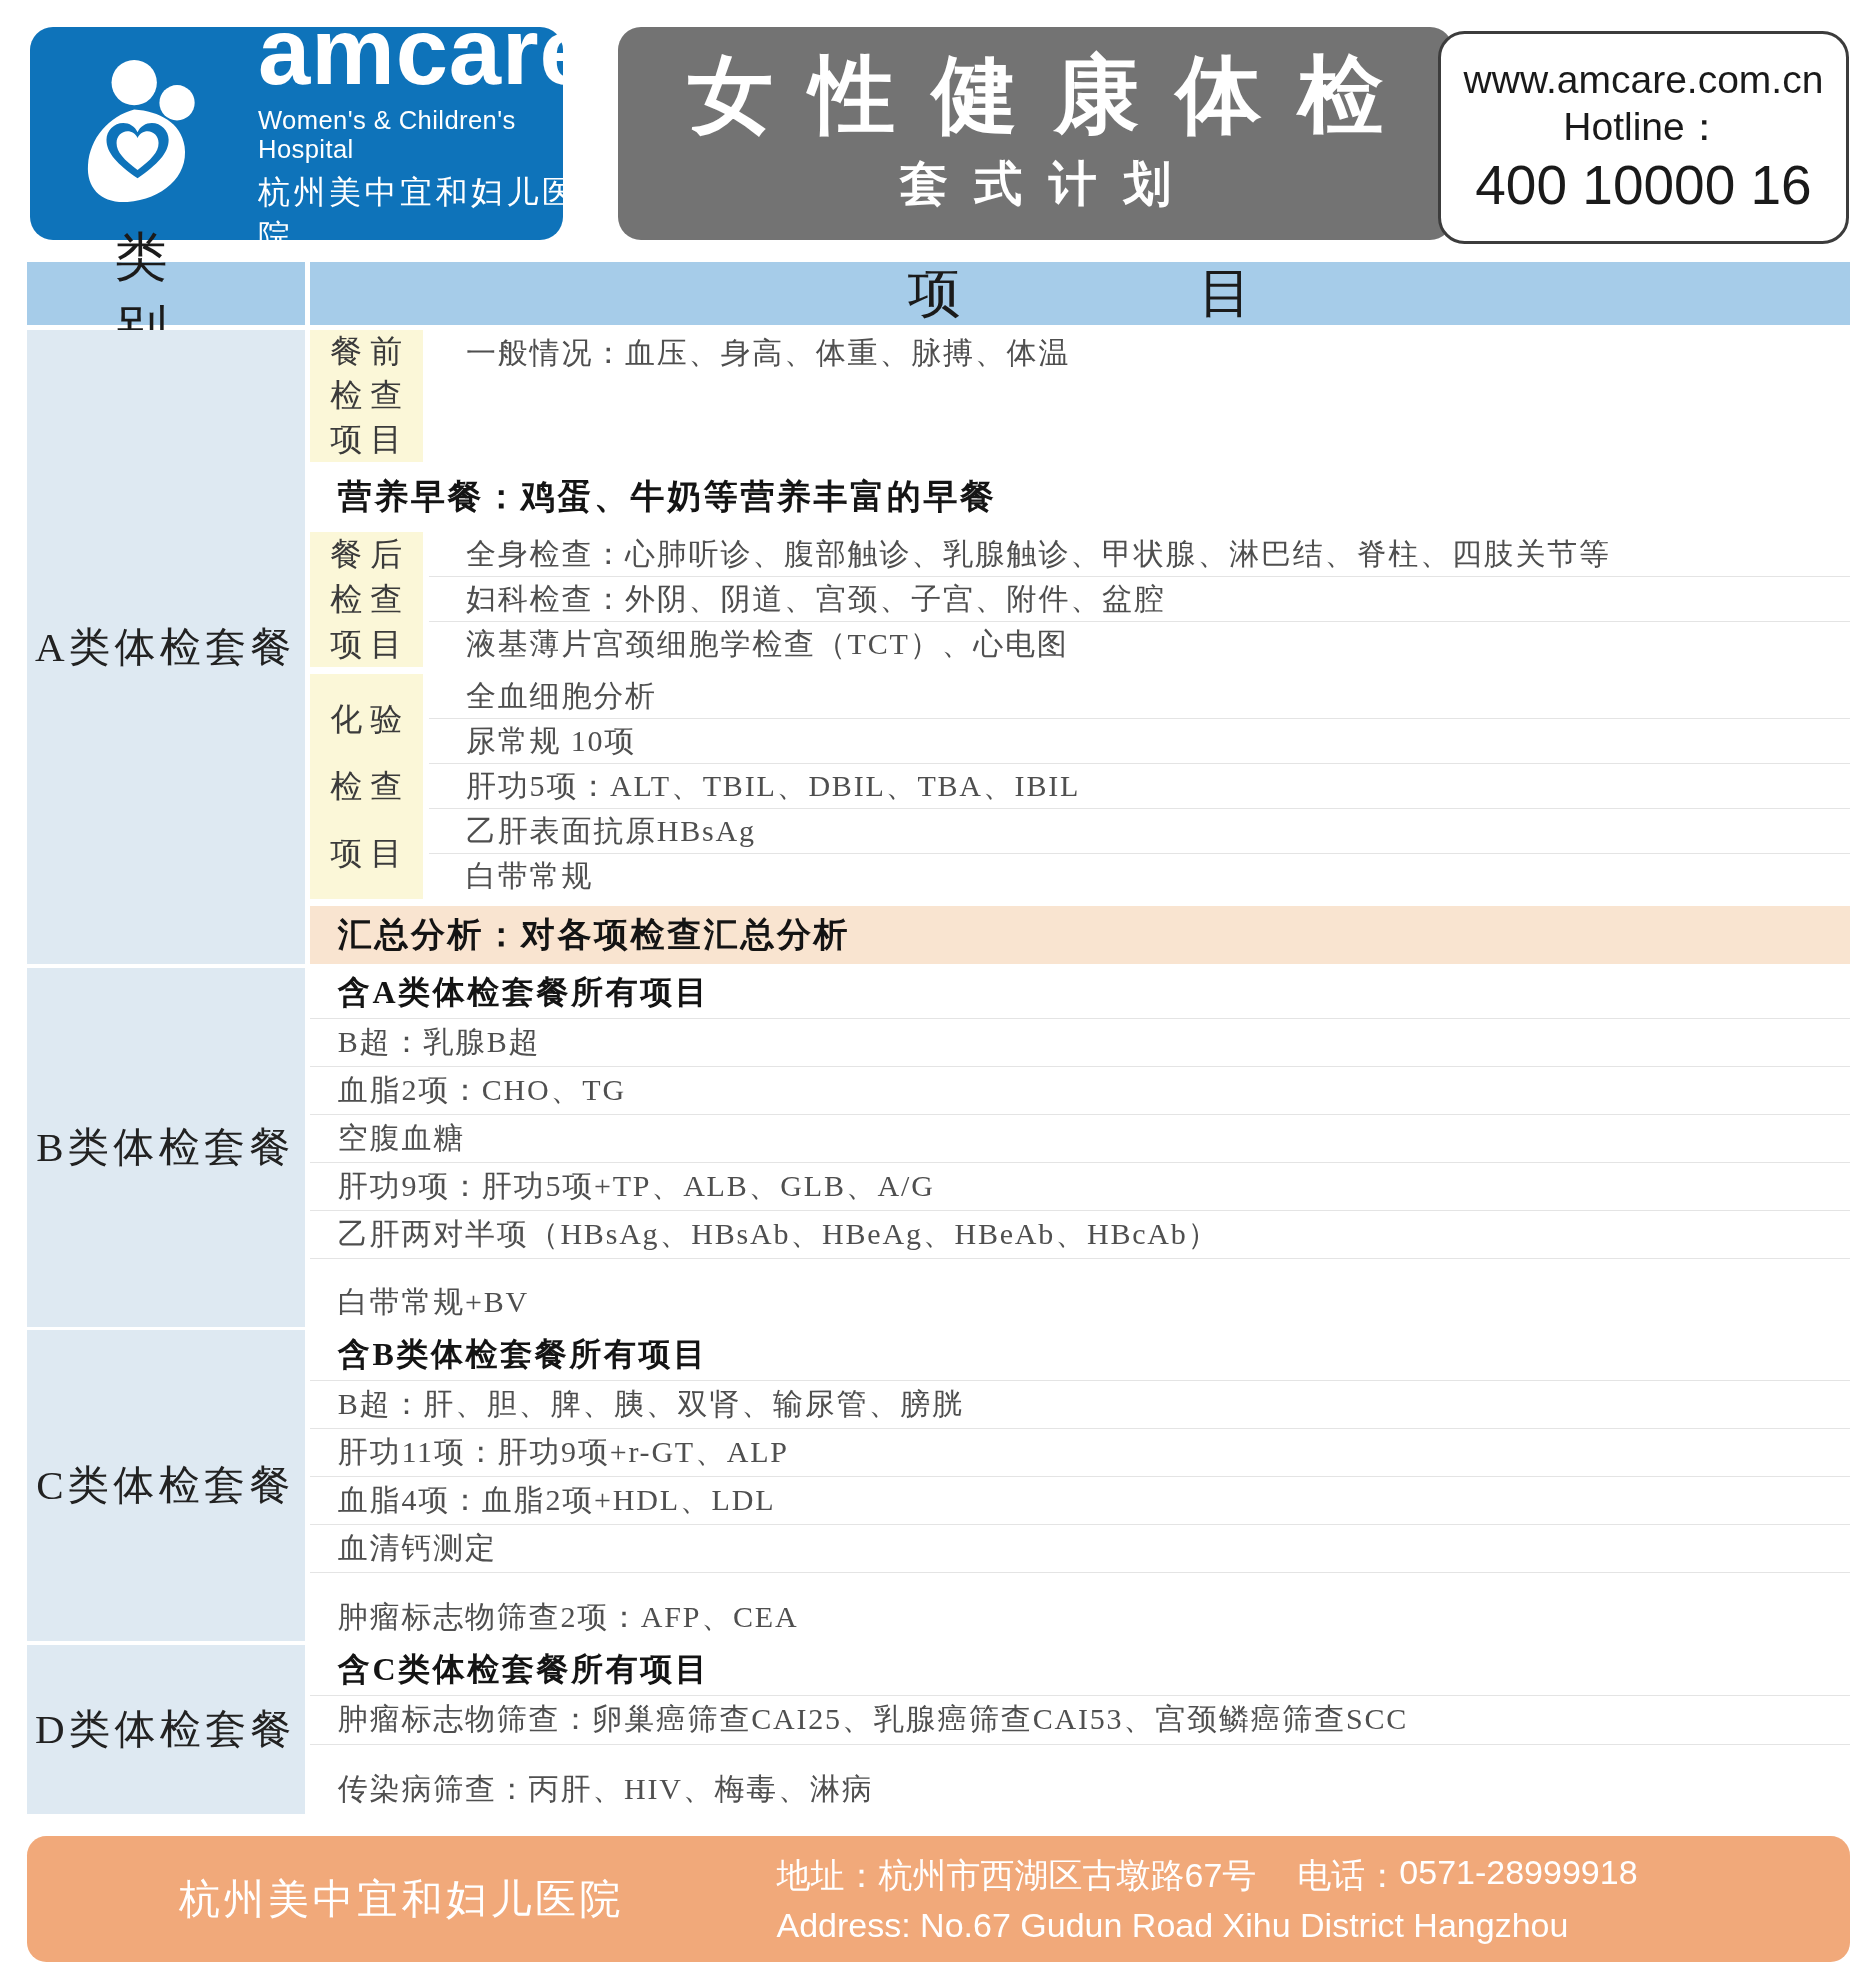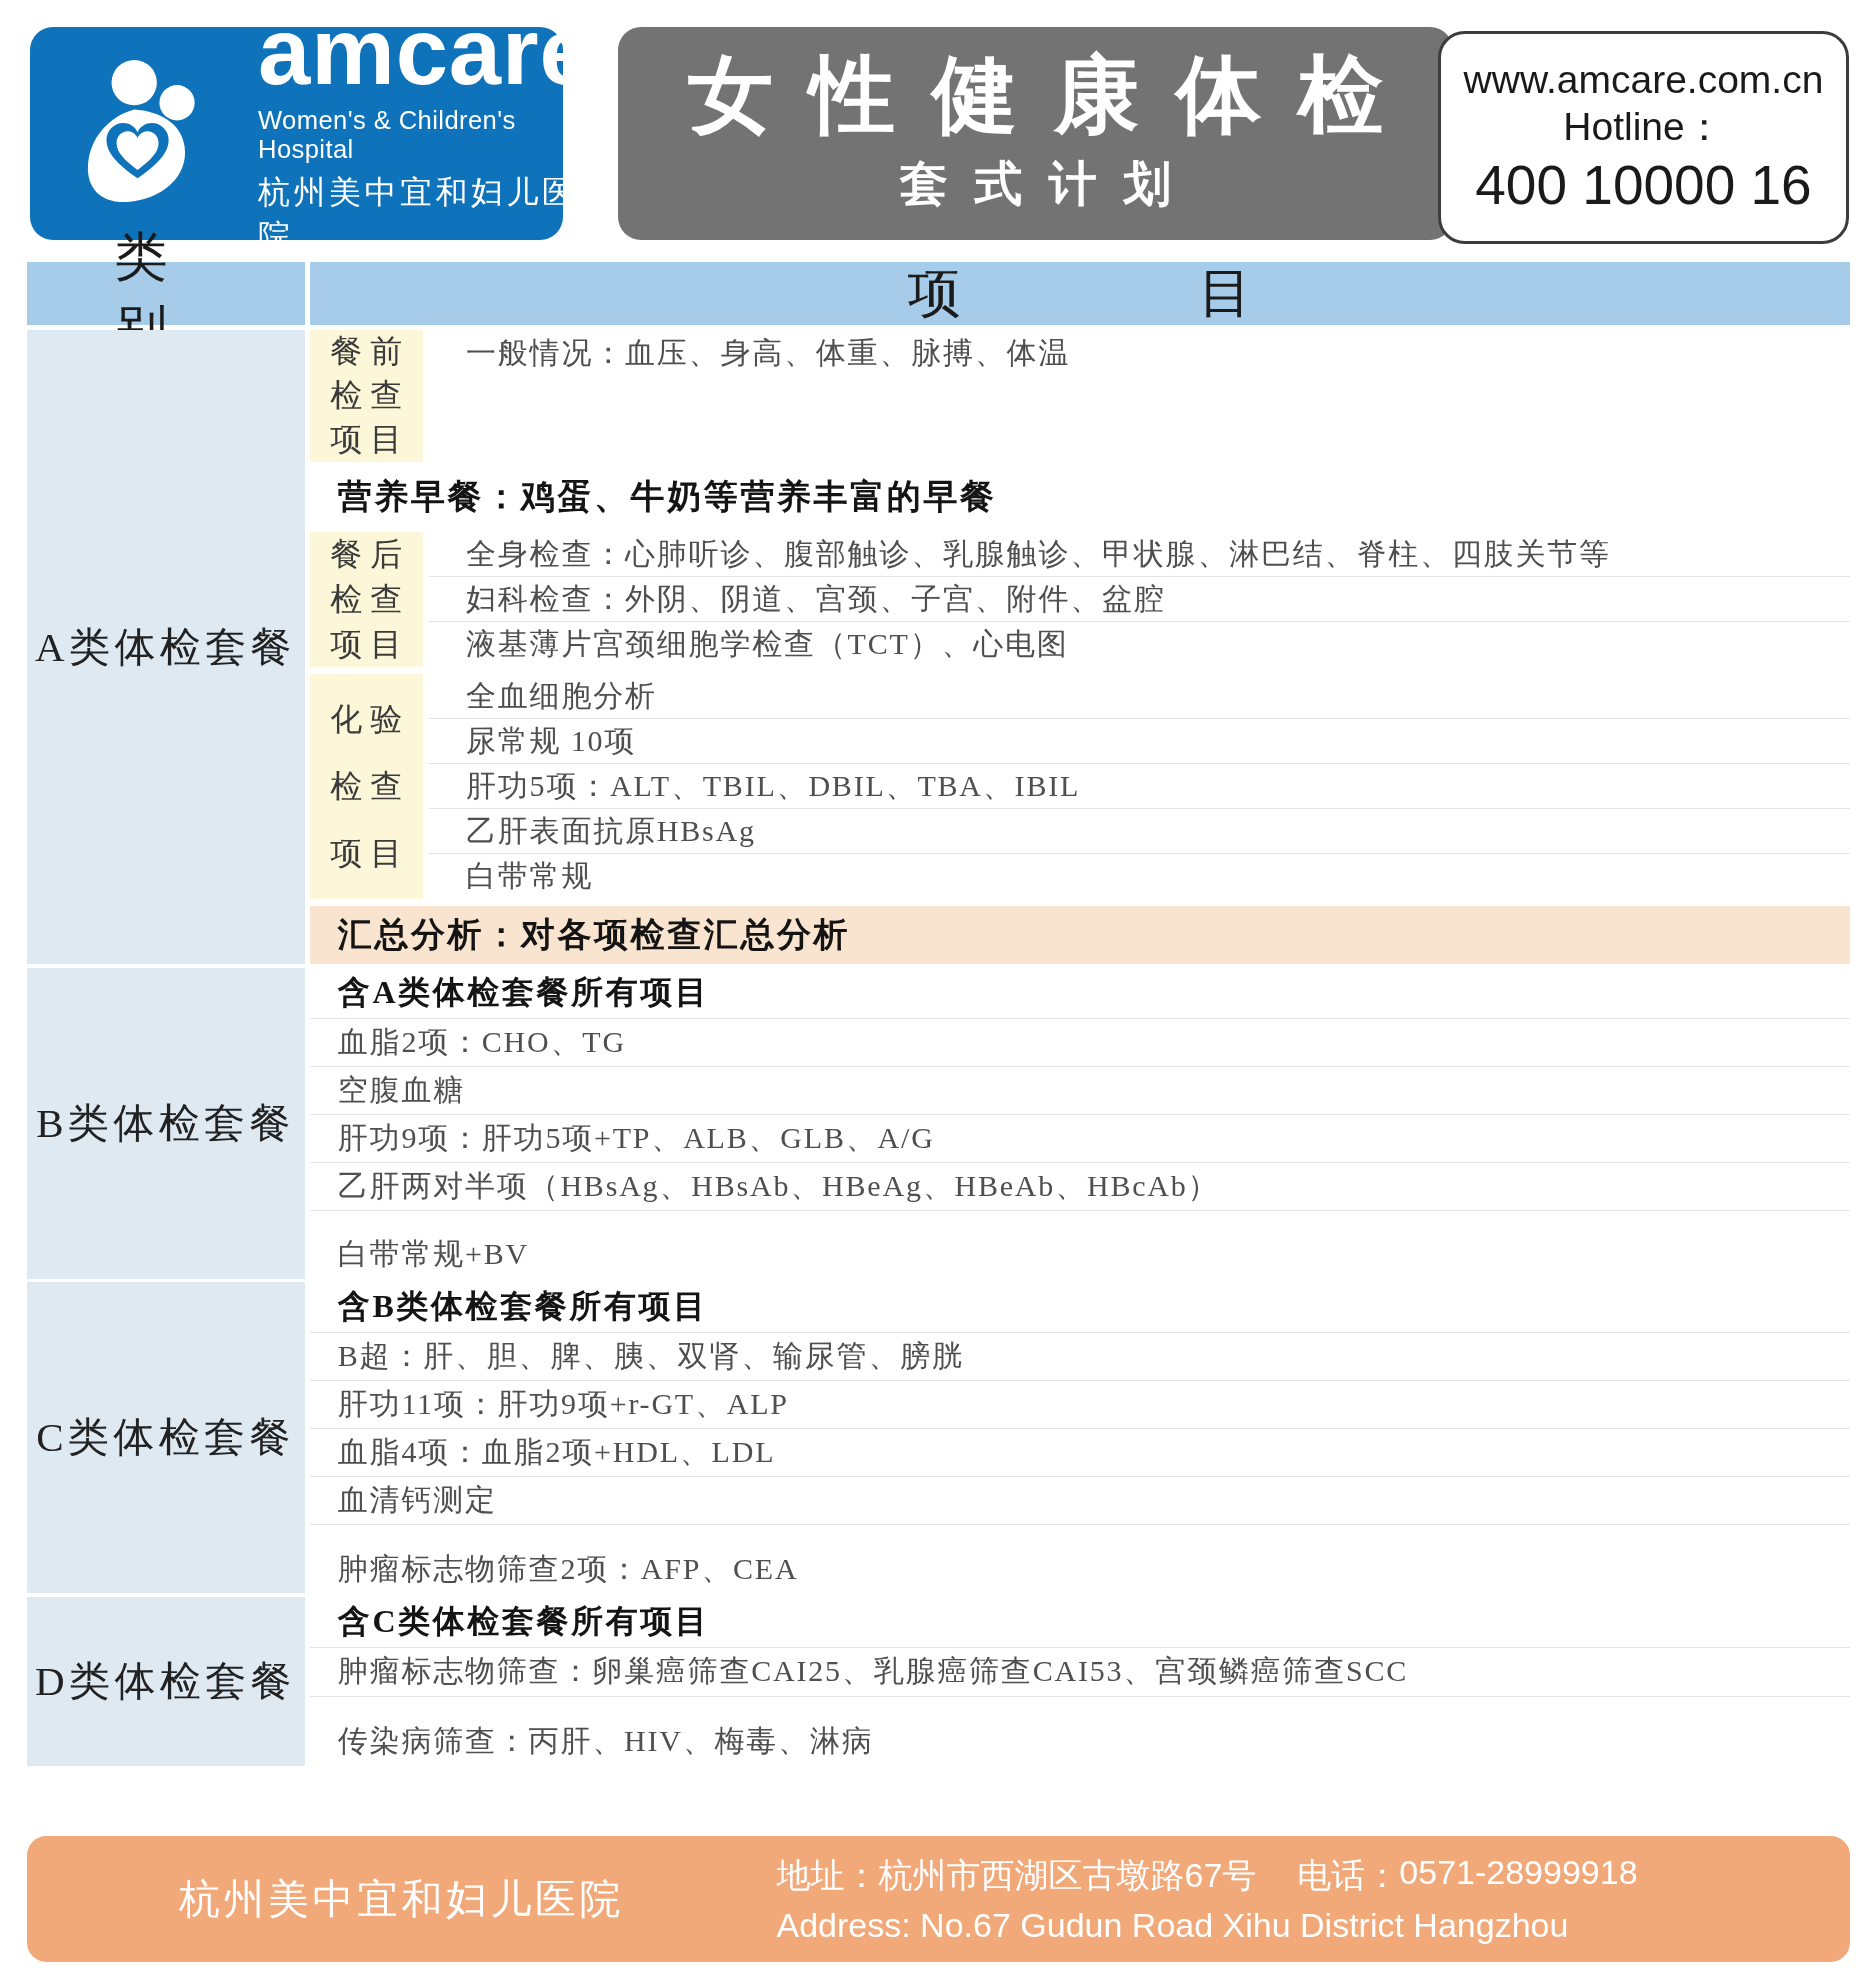--- a/index.html
+++ b/index.html
@@ -166,20 +166,21 @@
               </div>
             </div>
             <div class="banner peach">汇总分析：对各项检查汇总分析</div>
           </div>
         </div>
         <div class="section sec-b">
           <div class="sec-label">B类体检套餐</div>
           <div class="sec-body">
             <div class="list">
               <div class="row bold">含A类体检套餐所有项目</div>
+              <div class="row">B超：乳腺B超</div>
               <div class="row">血脂2项：CHO、TG</div>
               <div class="row">空腹血糖</div>
               <div class="row">肝功9项：肝功5项+TP、ALB、GLB、A/G</div>
               <div class="row">乙肝两对半项（HBsAg、HBsAb、HBeAg、HBeAb、HBcAb）</div>
               <div class="row">白带常规+BV</div>
             </div>
           </div>
         </div>
         <div class="section sec-c">
           <div class="sec-label">C类体检套餐</div>

